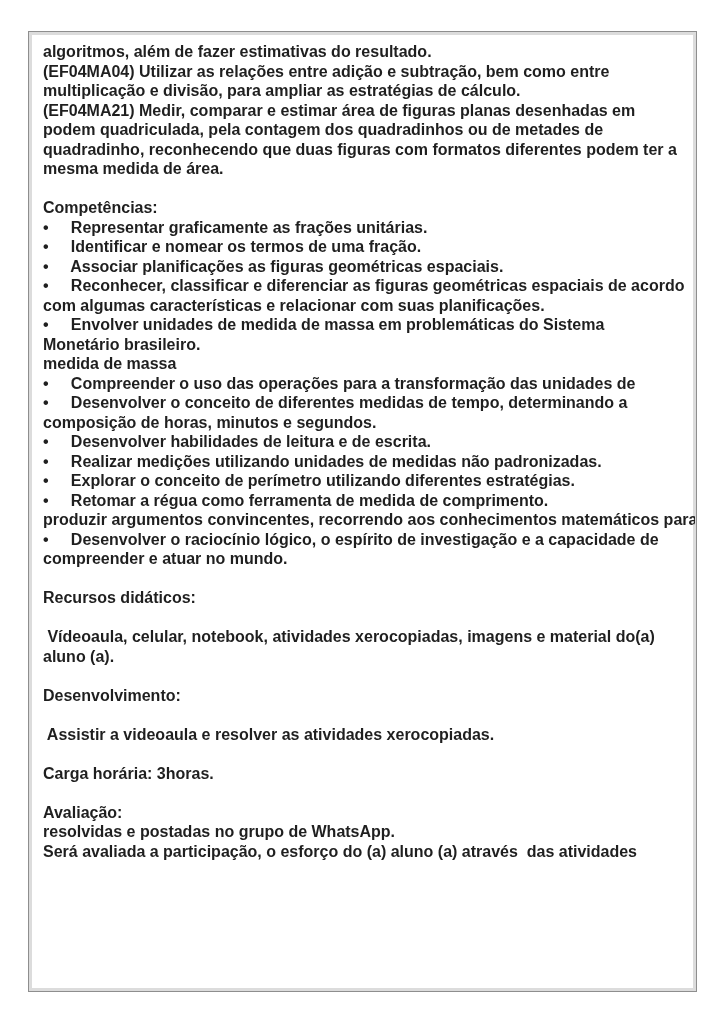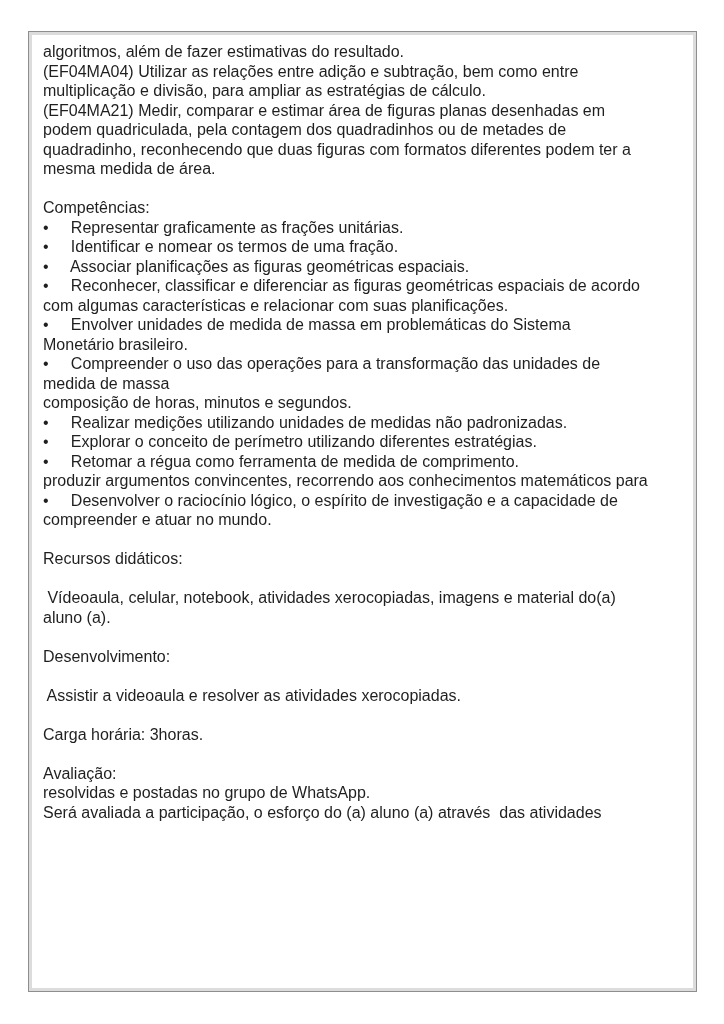--- a/index.html
+++ b/index.html
@@ -35,20 +35,21 @@
     bottom: 1px;
     padding: 9px 8px 0 13px;
     overflow: hidden;
   }
   .ln {
     white-space: pre;
     font-size: 16px;
     line-height: 19.5px;
     min-height: 19.5px;
     color: #1f1f1f;
+    font-weight: bold;
   }
   .gap { height: 19.5px; }
 </style>
 </head>
 <body>
 
 <div class="page">
   <div class="frame">
     <div class="content">
 
@@ -63,23 +64,25 @@
       <div class="gap"></div>
 
       <div class="ln">Competências:</div>
       <div class="ln">•     Representar graficamente as frações unitárias.</div>
       <div class="ln">•     Identificar e nomear os termos de uma fração.</div>
       <div class="ln">•     Associar planificações as figuras geométricas espaciais.</div>
       <div class="ln">•     Reconhecer, classificar e diferenciar as figuras geométricas espaciais de acordo</div>
       <div class="ln">com algumas características e relacionar com suas planificações.</div>
       <div class="ln">•     Envolver unidades de medida de massa em problemáticas do Sistema</div>
       <div class="ln">Monetário brasileiro.</div>
+      <div class="ln">medida de massa</div>
       <div class="ln">•     Compreender o uso das operações para a transformação das unidades de</div>
-      <div class="ln">medida de massa</div>
+      <div class="ln">•     Desenvolver o conceito de diferentes medidas de tempo, determinando a</div>
       <div class="ln">composição de horas, minutos e segundos.</div>
+      <div class="ln">•     Desenvolver habilidades de leitura e de escrita.</div>
       <div class="ln">•     Realizar medições utilizando unidades de medidas não padronizadas.</div>
       <div class="ln">•     Explorar o conceito de perímetro utilizando diferentes estratégias.</div>
       <div class="ln">•     Retomar a régua como ferramenta de medida de comprimento.</div>
       <div class="ln">produzir argumentos convincentes, recorrendo aos conhecimentos matemáticos para</div>
       <div class="ln">•     Desenvolver o raciocínio lógico, o espírito de investigação e a capacidade de</div>
       <div class="ln">compreender e atuar no mundo.</div>
 
       <div class="gap"></div>
 
       <div class="ln">Recursos didáticos:</div>

